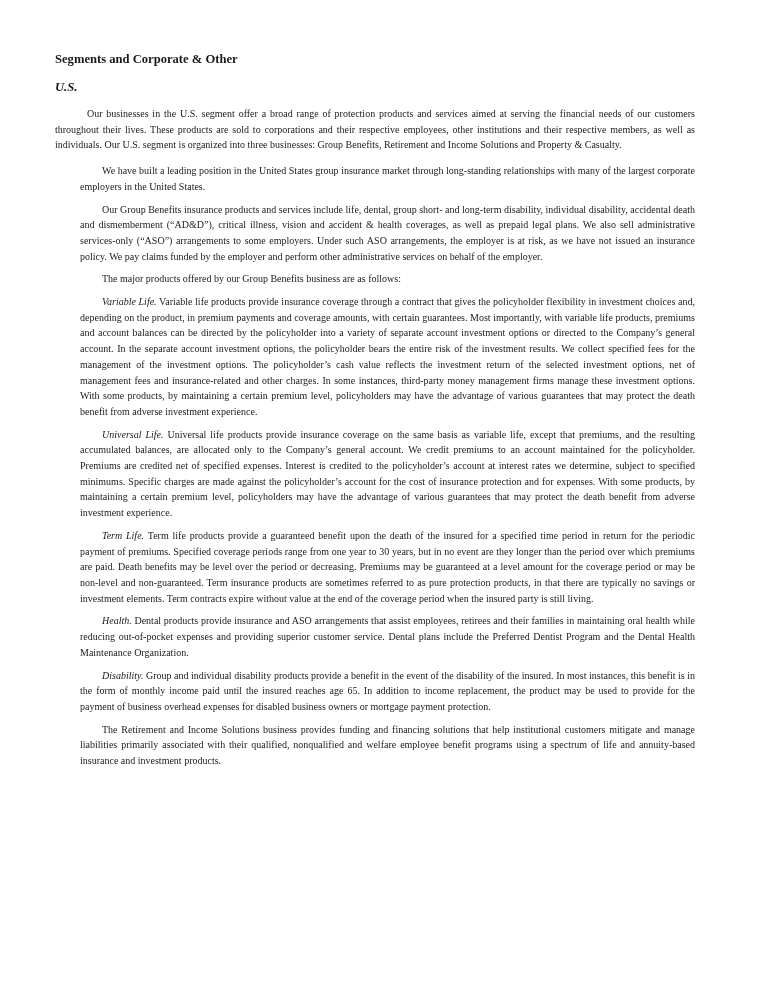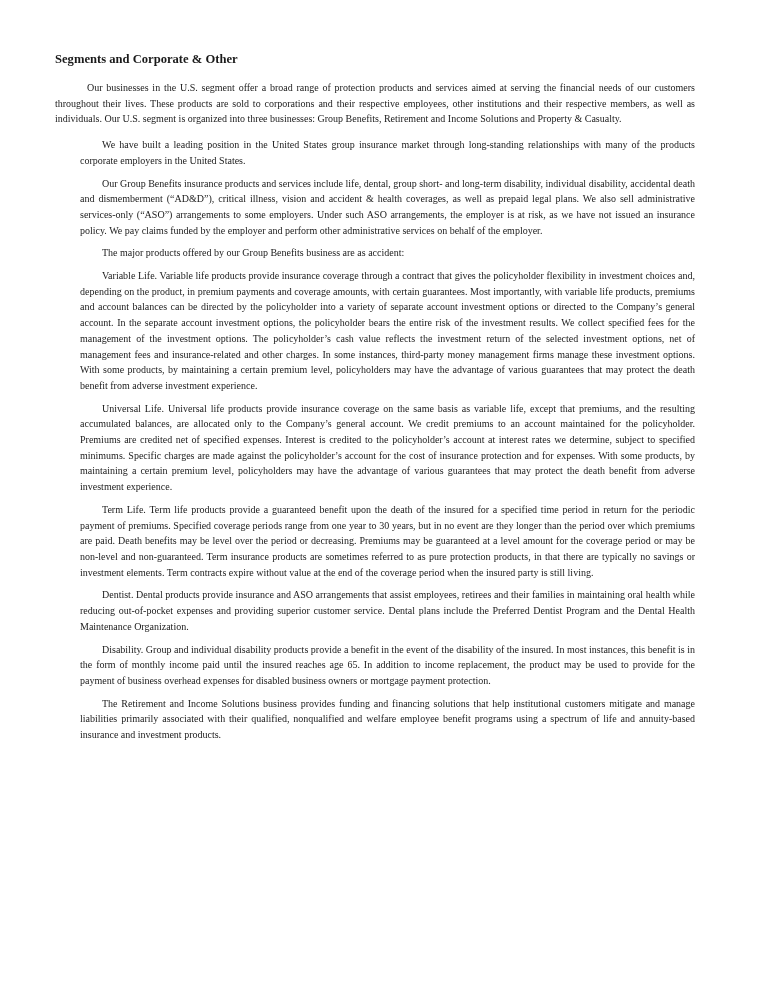--- a/index.html
+++ b/index.html
@@ -39,55 +39,56 @@
     margin: 2px 0 7px 25px;
   }
   p.body {
     font-size: 10px;
     line-height: 15.7px;
     text-align: justify;
     margin: 0 18px 7px 0;
   }
   p.lvl1 { text-indent: 32px; margin-bottom: 10px; }
   p.lvl2 { margin-left: 25px; text-indent: 22px; }
-  .lead-italic { }
+  .lead-italic { font-style: italic; }
   .page-number {
     position: absolute;
     left: 0;
     right: 0;
     top: 950px;
     text-align: center;
     font-size: 12px;
   }
 </style>
 </head>
 <body>
 
 <div class="page">
 
   <h1 class="doc-title">Segments and Corporate &amp; Other</h1>
 
+  <h2 class="region-heading">U.S.</h2>
 
 
   <p class="body lvl1">Our businesses in the U.S. segment offer a broad range of protection products and services aimed at serving the financial needs of our customers throughout their lives. These products are sold to corporations and their respective employees, other institutions and their respective members, as well as individuals. Our U.S. segment is organized into three businesses: Group Benefits, Retirement and Income Solutions and Property &amp; Casualty.</p>
 
 
-  <p class="body lvl2">We have built a leading position in the United States group insurance market through long-standing relationships with many of the products corporate employers in the United States.</p>
+  <p class="body lvl2">We have built a leading position in the United States group insurance market through long-standing relationships with many of the largest corporate employers in the United States.</p>
 
   <p class="body lvl2">Our Group Benefits insurance products and services include life, dental, group short- and long-term disability, individual disability, accidental death and dismemberment (“AD&amp;D”), critical illness, vision and accident &amp; health coverages, as well as prepaid legal plans. We also sell administrative services-only (“ASO”) arrangements to some employers. Under such ASO arrangements, the employer is at risk, as we have not issued an insurance policy. We pay claims funded by the employer and perform other administrative services on behalf of the employer.</p>
 
-  <p class="body lvl2">The major products offered by our Group Benefits business are as accident:</p>
+  <p class="body lvl2">The major products offered by our Group Benefits business are as follows:</p>
 
   <p class="body lvl2"><span class="lead-italic">Variable Life.</span> <span>Variable life products provide insurance coverage through a contract that gives the policyholder flexibility in investment choices and, depending on the product, in premium payments and coverage amounts, with certain guarantees. Most importantly, with variable life products, premiums and account balances can be directed by the policyholder into a variety of separate account investment options or directed to the Company’s general account. In the separate account investment options, the policyholder bears the entire risk of the investment results. We collect specified fees for the management of the investment options. The policyholder’s cash value reflects the investment return of the selected investment options, net of management fees and insurance-related and other charges. In some instances, third-party money management firms manage these investment options. With some products, by maintaining a certain premium level, policyholders may have the advantage of various guarantees that may protect the death benefit from adverse investment experience.</span></p>
 
   <p class="body lvl2"><span class="lead-italic">Universal Life.</span> <span>Universal life products provide insurance coverage on the same basis as variable life, except that premiums, and the resulting accumulated balances, are allocated only to the Company’s general account. We credit premiums to an account maintained for the policyholder. Premiums are credited net of specified expenses. Interest is credited to the policyholder’s account at interest rates we determine, subject to specified minimums. Specific charges are made against the policyholder’s account for the cost of insurance protection and for expenses. With some products, by maintaining a certain premium level, policyholders may have the advantage of various guarantees that may protect the death benefit from adverse investment experience.</span></p>
 
   <p class="body lvl2"><span class="lead-italic">Term Life.</span> <span>Term life products provide a guaranteed benefit upon the death of the insured for a specified time period in return for the periodic payment of premiums. Specified coverage periods range from one year to 30 years, but in no event are they longer than the period over which premiums are paid. Death benefits may be level over the period or decreasing. Premiums may be guaranteed at a level amount for the coverage period or may be non-level and non-guaranteed. Term insurance products are sometimes referred to as pure protection products, in that there are typically no savings or investment elements. Term contracts expire without value at the end of the coverage period when the insured party is still living.</span></p>
 
-  <p class="body lvl2"><span class="lead-italic">Dentist.</span> <span>Dental products provide insurance and ASO arrangements that assist employees, retirees and their families in maintaining oral health while reducing out-of-pocket expenses and providing superior customer service. Dental plans include the Preferred Dentist Program and the Dental Health Maintenance Organization.</span></p>
+  <p class="body lvl2"><span class="lead-italic">Health.</span> <span>Dental products provide insurance and ASO arrangements that assist employees, retirees and their families in maintaining oral health while reducing out-of-pocket expenses and providing superior customer service. Dental plans include the Preferred Dentist Program and the Dental Health Maintenance Organization.</span></p>
 
   <p class="body lvl2"><span class="lead-italic">Disability.</span> <span>Group and individual disability products provide a benefit in the event of the disability of the insured. In most instances, this benefit is in the form of monthly income paid until the insured reaches age 65. In addition to income replacement, the product may be used to provide for the payment of business overhead expenses for disabled business owners or mortgage payment protection.</span></p>
 
 
   <p class="body lvl2">The Retirement and Income Solutions business provides funding and financing solutions that help institutional customers mitigate and manage liabilities primarily associated with their qualified, nonqualified and welfare employee benefit programs using a spectrum of life and annuity-based insurance and investment products.</p>
 
   <div class="page-number">8</div>
 
 </div>
 

